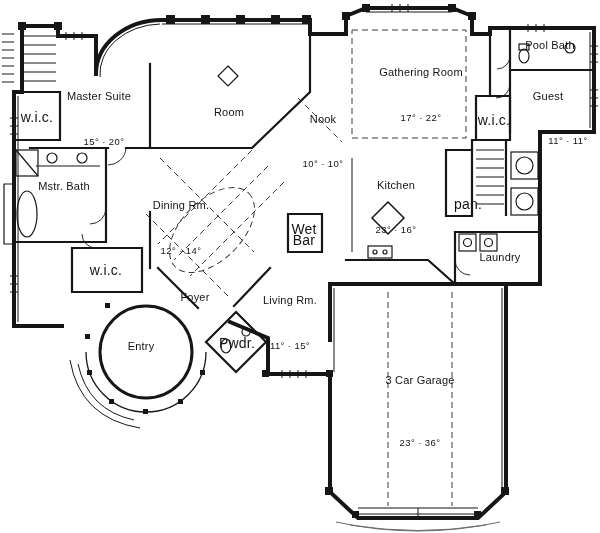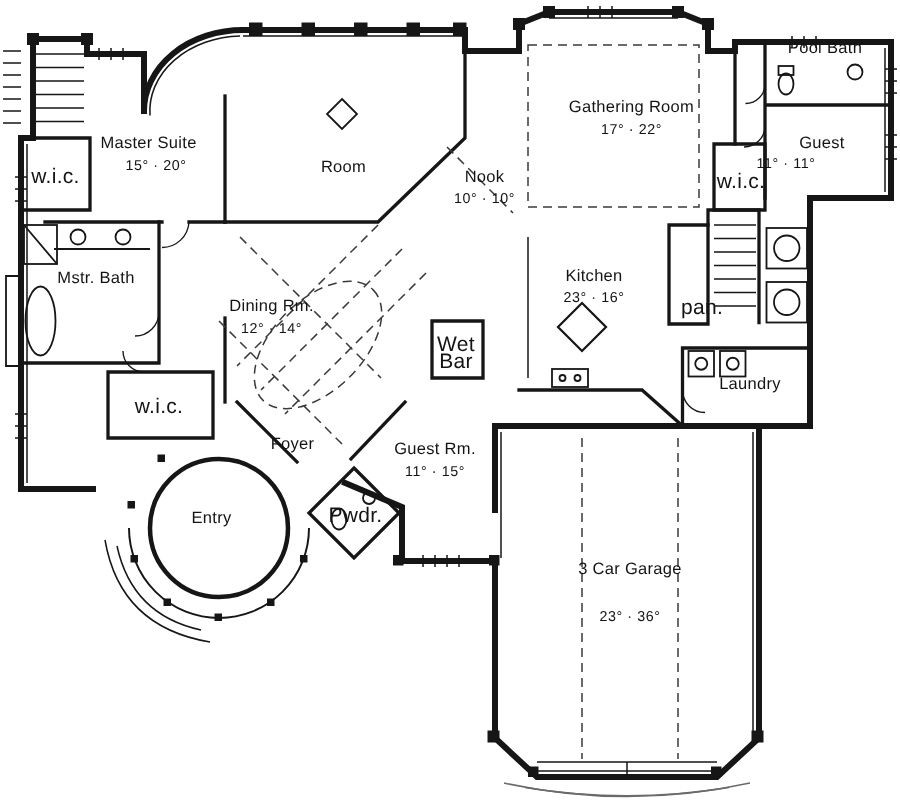--- a/index.html
+++ b/index.html
@@ -6,21 +6,21 @@
   .plan{
     position:relative;width:600px;height:533px;background:#ffffff;
     font-family:"Liberation Sans",sans-serif;color:#141414;overflow:hidden;
   }
   .plan svg{position:absolute;left:0;top:0;}
   .lbl{
     position:absolute;transform:translate(-50%,-50%);
     font-size:11px;line-height:1;white-space:nowrap;letter-spacing:.2px;
     color:#141414;
   }
-  .dims{font-size:9.5px;letter-spacing:.4px;}
+  .dims{font-size:9.5px;letter-spacing:.4px;margin-top:31px;}
   .small{font-size:14px;text-align:center;}
 </style>
 </head>
 <body>
 
 <div class="plan">
 
   <svg width="600" height="533" viewBox="0 0 600 533">
 
     <g fill="none" stroke="#161616" stroke-width="4" stroke-linecap="square" stroke-linejoin="miter">
@@ -177,24 +177,24 @@
   <div class="lbl dims" style="left:104px;top:111px">15° · 20°</div>
 
   <div class="lbl" style="left:229px;top:112px">Room</div>
 
   <div class="lbl" style="left:421px;top:72px">Gathering Room</div>
   <div class="lbl dims" style="left:421px;top:87px">17° · 22°</div>
 
   <div class="lbl" style="left:323px;top:119px">Nook</div>
   <div class="lbl dims" style="left:323px;top:133px">10° · 10°</div>
 
-  <div class="lbl" style="left:550px;top:33px">Pool Bath</div>
+  <div class="lbl" style="left:550px;top:45px">Pool Bath</div>
 
   <div class="lbl" style="left:548px;top:96px">Guest</div>
-  <div class="lbl dims" style="left:524px;top:110px">11° · 11°</div>
+  <div class="lbl dims" style="left:568px;top:110px">11° · 11°</div>
 
   <div class="lbl small" style="left:37px;top:117px">w.i.c.</div>
   <div class="lbl small" style="left:494px;top:120px">w.i.c.</div>
   <div class="lbl small" style="left:106px;top:270px">w.i.c.</div>
 
   <div class="lbl" style="left:64px;top:186px">Mstr. Bath</div>
 
   <div class="lbl" style="left:181px;top:205px">Dining Rm.</div>
   <div class="lbl dims" style="left:181px;top:220px">12° · 14°</div>
 
@@ -203,21 +203,21 @@
 
   <div class="lbl small" style="left:468px;top:204px">pan.</div>
 
   <div class="lbl small" style="left:304px;top:229px">Wet</div>
   <div class="lbl small" style="left:304px;top:240px">Bar</div>
 
   <div class="lbl" style="left:500px;top:257px">Laundry</div>
 
   <div class="lbl" style="left:195px;top:297px">Foyer</div>
 
-  <div class="lbl" style="left:290px;top:300px">Guest Rm.</div>
+  <div class="lbl" style="left:290px;top:300px">Living Rm.</div>
   <div class="lbl dims" style="left:290px;top:315px">11° · 15°</div>
 
   <div class="lbl" style="left:141px;top:346px">Entry</div>
 
   <div class="lbl small" style="left:237px;top:343px">Pwdr.</div>
 
   <div class="lbl" style="left:420px;top:380px">3 Car Garage</div>
   <div class="lbl dims" style="left:420px;top:412px">23° · 36°</div>
 
 </div>

